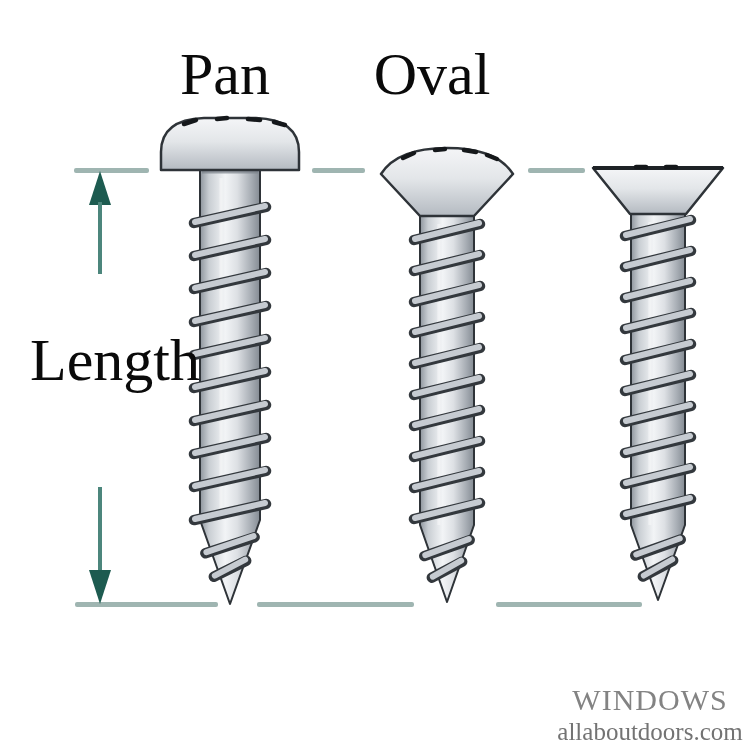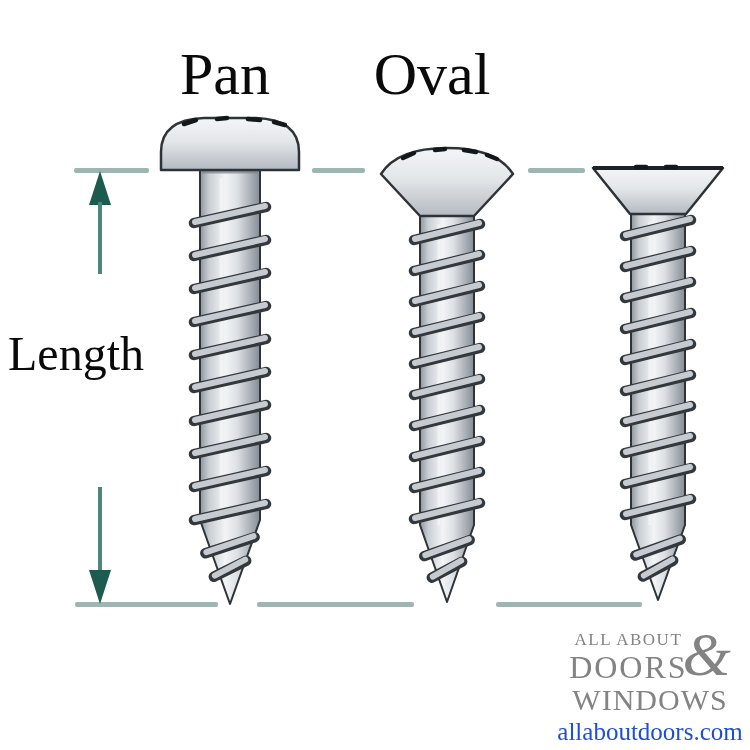--- a/index.html
+++ b/index.html
@@ -14,23 +14,23 @@
     position:absolute;
     top:44px;
     transform:translateX(-50%);
     font-size:60px;
     color:#0a0a0a;
     white-space:nowrap;
     line-height:1;
   }
   .length-label{
     position:absolute;
-    left:8px;
+    left:30px;
     top:330px;
-    font-size:48px;
+    font-size:60px;
     color:#0a0a0a;
     line-height:1;
     white-space:nowrap;
   }
   .hline{
     position:absolute;
     height:5px;
     background:#9fb5b1;
     border-radius:2px;
   }
@@ -89,21 +89,21 @@
     margin-top:-6px;
   }
   .logo-windows{
     font-size:30px;
     letter-spacing:1px;
     margin-top:0;
     white-space:nowrap;
   }
   .logo-url{
     font-size:25px;
-    color:#1d4ed8;
+    color:#737373;
     margin-top:4px;
     white-space:nowrap;
     font-family:Liberation Serif, serif;
   }
 </style>
 </head>
 <body>
 
 <div class="canvas">
 
@@ -236,24 +236,17 @@
   <div class="hline" style="left:496px; top:602px; width:146px;"></div>
 
   <div class="arrow-up" style="left:89px; top:171px;"></div>
   <div class="vstem" style="left:98px; top:202px; height:72px;"></div>
   <div class="vstem" style="left:98px; top:487px; height:84px;"></div>
   <div class="arrow-down" style="left:89px; top:570px;"></div>
 
   <div class="length-label">Length</div>
 
   <div class="logo">
-    <div class="logo-row1">
-      <div>
-        <div class="logo-allabout">ALL ABOUT</div>
-        <div class="logo-doors">DOORS</div>
-      </div>
-      <div class="logo-amp">&amp;</div>
-    </div>
     <div class="logo-windows">WINDOWS</div>
     <div class="logo-url">allaboutdoors.com</div>
   </div>
 
 </div>
 
 </body></html>

